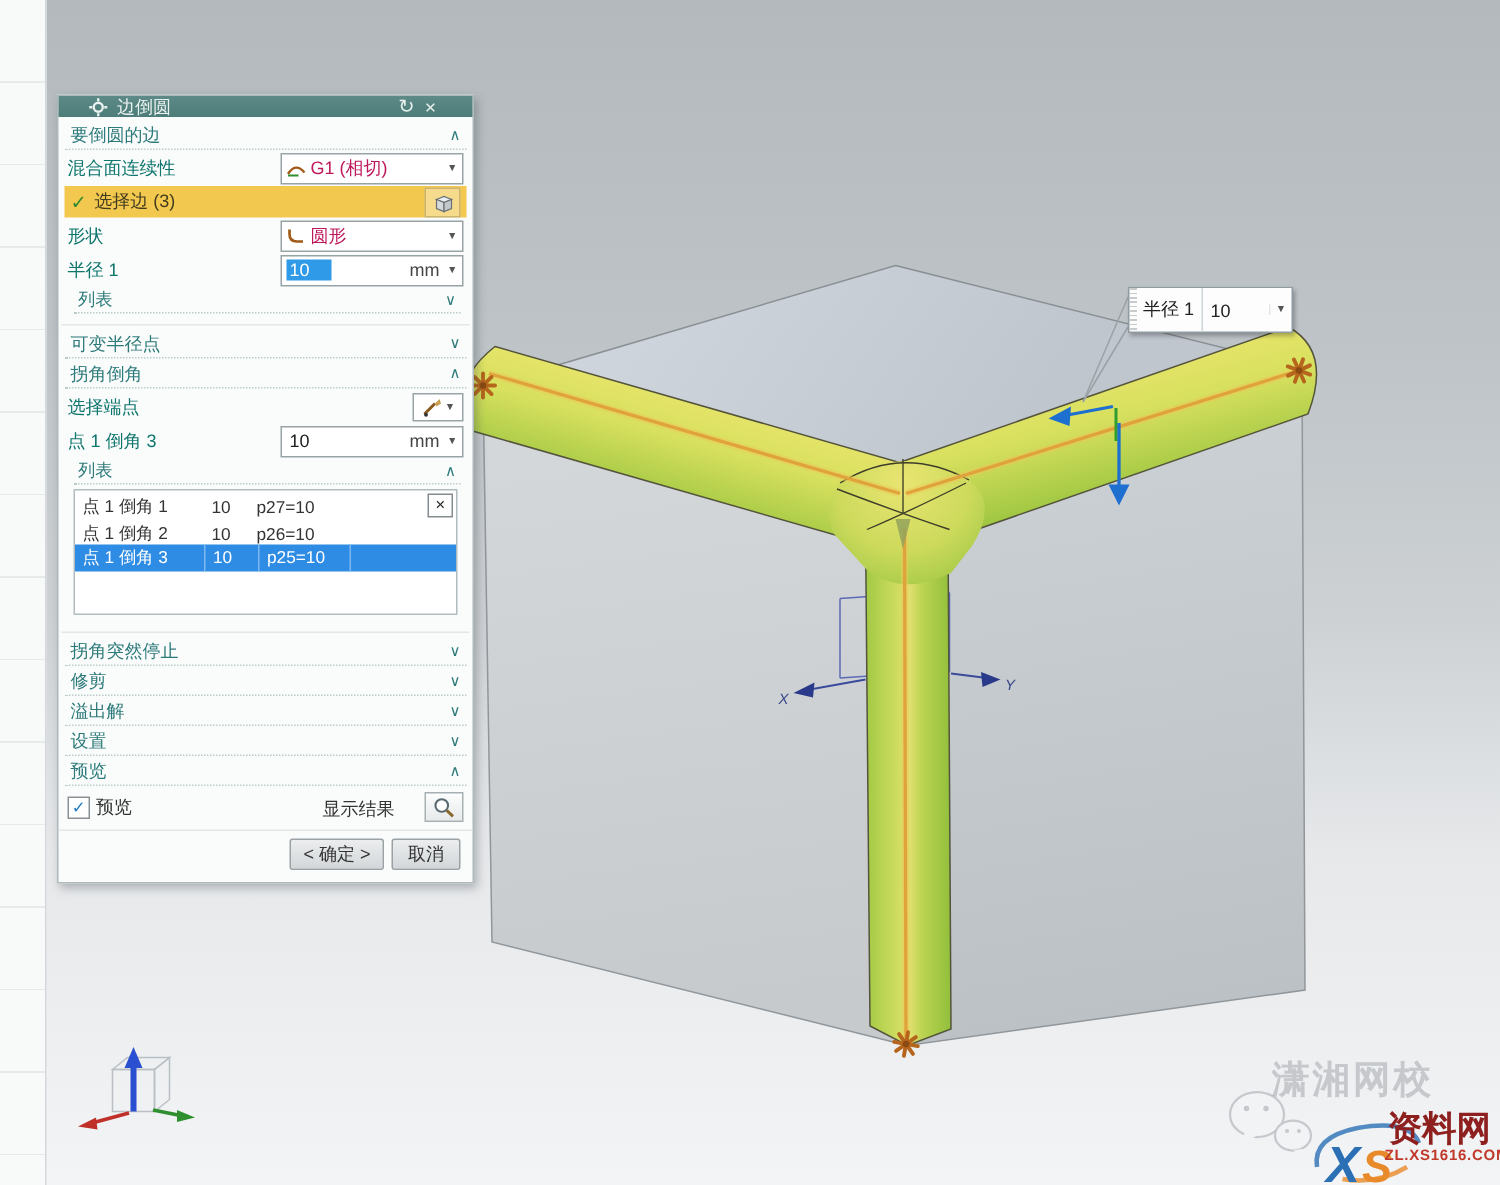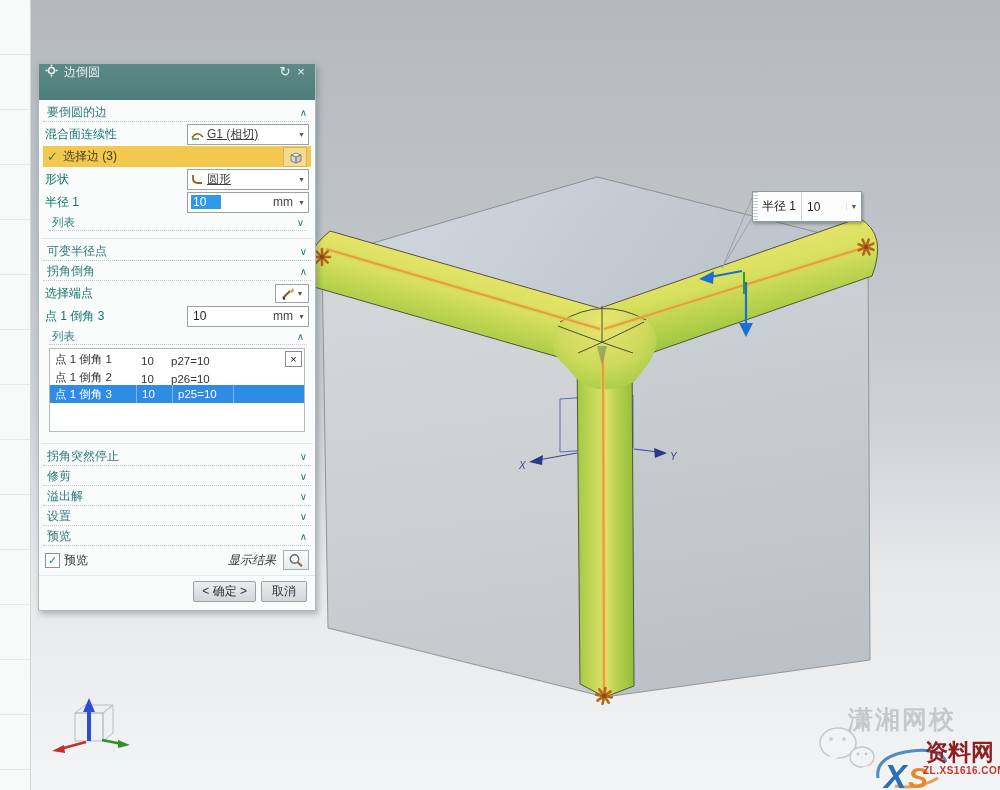--- a/index.html
+++ b/index.html
@@ -8,33 +8,33 @@
     background:linear-gradient(180deg,#b3b9bd 0%,#bdc3c7 28%,#cdd1d4 52%,#e6e8ea 72%,#f3f4f5 100%);}
   
   #leftstrip{position:absolute;left:0;top:0;width:30px;height:790px;background:#f8f9f9;
     border-right:1px solid #d3d7d9;
     background-image:repeating-linear-gradient(180deg,transparent 0 54px,#e7eaeb 54px 55px);}
   
   #scene{position:absolute;left:0;top:0;z-index:1;}
   
   .dialog{position:absolute;left:38px;top:63px;width:276px;z-index:5;background:#fafbfb;
     border:1px solid #aeb9ba;box-shadow:2px 3px 6px rgba(60,70,75,.35);font-size:12px;color:#333;}
-  .titlebar{height:36px;background:linear-gradient(180deg,#5d8a87,#4d7c79);display:flex;
-    padding:0 6px;color:#eaf2f0;}
+  .titlebar{height:14px;background:linear-gradient(180deg,#5d8a87,#4d7c79);display:flex;align-items:center;
+    padding:0 20px;color:#eaf2f0;}
   .titlebar .t-title{margin-left:6px;flex:1;font-size:12px;}
   .tb-btn{color:#e8f0ee;font-size:13px;width:16px;text-align:center;cursor:default;}
   .dbody{padding:2px 0 0 0;}
   .ghdr{height:17px;line-height:17px;margin:1px 4px 0;padding:1px 4px 0;color:#2d7a7a;
     border-bottom:1px dotted #bccbcb;display:flex;justify-content:space-between;align-items:center;}
   .chev{color:#2d7a7a;font-size:10px;}
   .row{height:22px;margin:1px 6px;display:flex;align-items:center;justify-content:space-between;}
   .row label{font-size:12px;color:#0f766e;}
   .dd{width:114px;height:19px;background:#fff;border:1px solid #98a3a6;display:flex;align-items:center;
     padding:0 3px;gap:3px;}
-  .dd .dd-txt{flex:1;font-size:12px;color:#404040;text-decoration:underline;}
+  .dd .dd-txt{flex:1;font-size:12px;color:#be185d;}
   .dd-arrow{font-size:7px;color:#555;}
   .yellowrow{background:#f3c84f;margin:1px 4px;height:21px;display:flex;align-items:center;padding:0 4px;}
   .yellowrow .ck{color:#2e8b2e;font-weight:bold;margin-right:5px;font-size:13px;}
   .yellowrow .ylabel{flex:1;color:#433d1f;}
   .cubebtn{width:22px;height:18px;display:flex;align-items:center;justify-content:center;
     background:rgba(255,255,255,.35);border:1px solid rgba(120,110,60,.35);}
   .input-grp{width:114px;height:19px;background:#fff;border:1px solid #98a3a6;display:flex;align-items:center;padding:0 3px;}
   .input-grp .val{font-size:12px;color:#222;min-width:26px;padding:0 2px;}
   .input-grp .val.sel{background:#2f9ae8;color:#fff;}
   .input-grp .unit{margin-left:auto;font-size:12px;color:#444;padding-right:5px;}
@@ -50,21 +50,21 @@
   .lrow .c-val{width:30px;}
   .lrow.selected{background:#2e8ce4;color:#fff;padding-left:0;}
   .lrow.selected span{border-right:1px solid #7db9ef;padding-left:5px;height:18px;line-height:18px;}
   .lrow.selected .c-name{width:81px;}
   .lrow.selected .c-param{border-right:1px solid #7db9ef;padding-right:16px;}
   .delbtn{position:absolute;top:2px;right:2px;width:17px;height:16px;background:#fdfdfd;border:1px solid #848c8f;
     font-size:11px;line-height:14px;text-align:center;color:#222;padding:0;}
   .prevrow{height:24px;margin:2px 6px;display:flex;align-items:center;}
   .cbx{width:13px;height:13px;border:1px solid #8a9296;background:#fff;display:inline-flex;align-items:center;justify-content:center;
     color:#1f7ac4;font-size:11px;font-weight:bold;margin-right:4px;}
-  .showres{margin-left:auto;display:flex;align-items:center;gap:7px;font-style:italic;}
+  .showres{margin-left:auto;display:flex;align-items:flex-end;gap:20px;}
   .magbtn{width:26px;height:20px;border:1px solid #a6afb2;background:linear-gradient(180deg,#fcfdfd,#e7eaeb);
     display:flex;align-items:center;justify-content:center;padding:0;}
   .dfooter{height:30px;display:flex;justify-content:flex-end;align-items:center;gap:5px;padding:0 8px 4px;
     border-top:1px solid #e2e7e8;margin-top:3px;}
   .fbtn{height:21px;min-width:46px;font-size:12px;color:#333;background:linear-gradient(180deg,#ebedee,#d3d7d9);
     border:1px solid #9aa2a6;border-radius:2px;padding:0 8px;}
   
   .rtag{position:absolute;left:752px;top:191px;width:108px;height:29px;z-index:4;background:#fdfdfd;
     border:1px solid #8f9ba0;box-shadow:1px 2px 3px rgba(0,0,0,.28);display:flex;align-items:center;font-size:12px;color:#222;}
   .rtag .grip{width:5px;height:100%;background-image:repeating-linear-gradient(180deg,#c6cbce 0 1px,transparent 1px 3px);}

